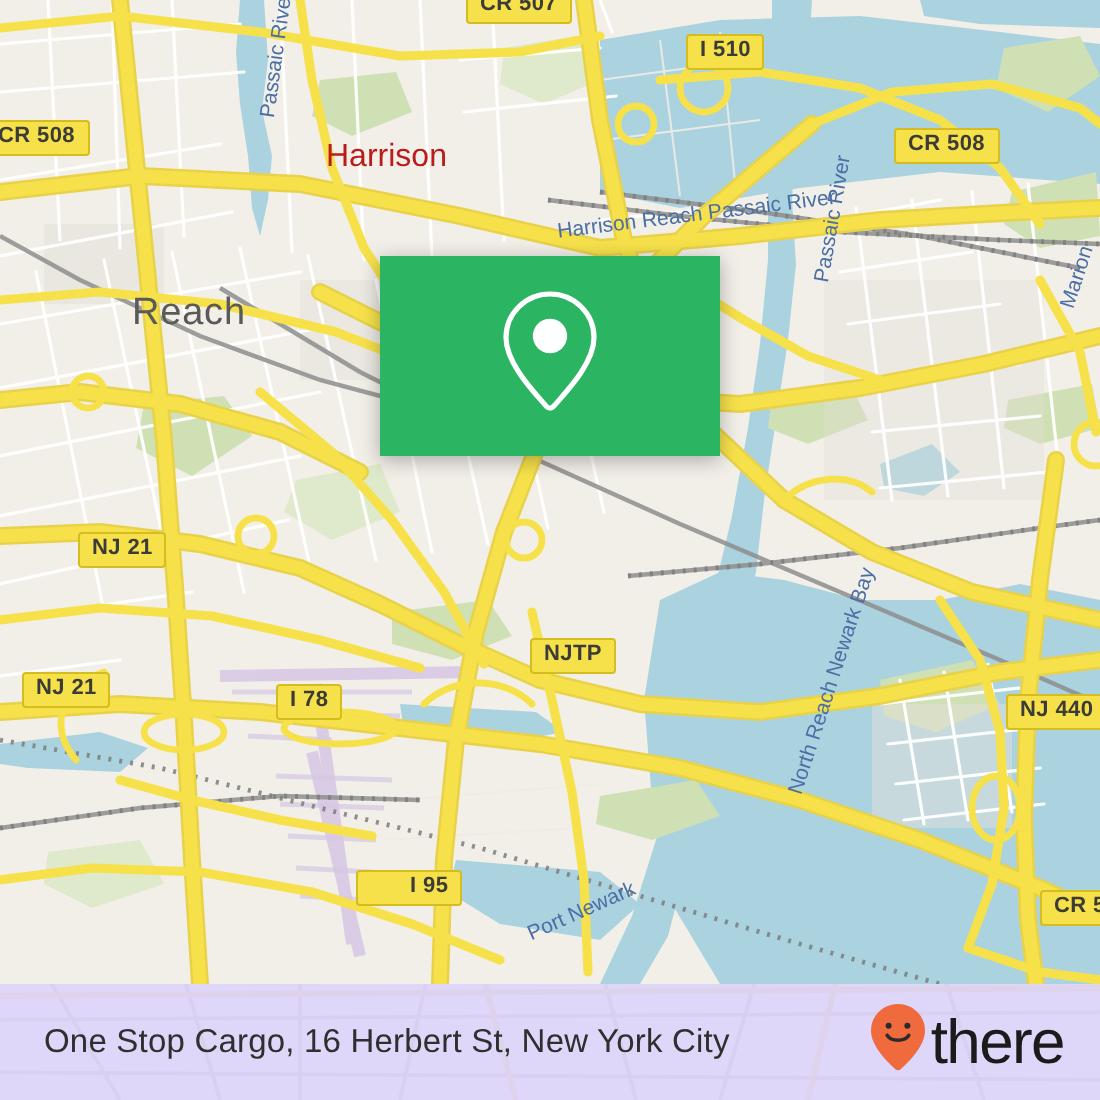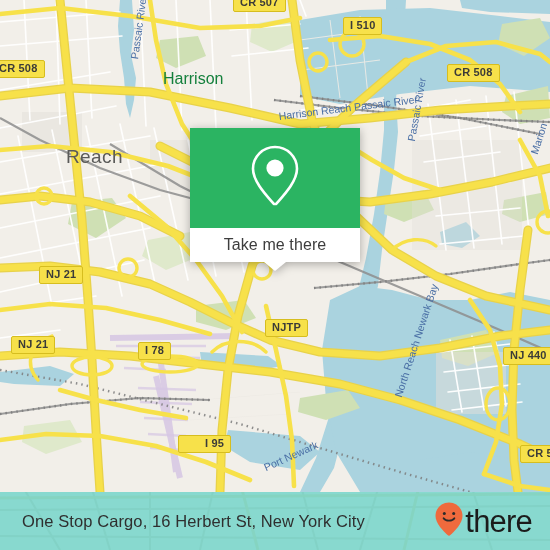--- a/index.html
+++ b/index.html
@@ -23,21 +23,21 @@
     position:absolute;
     color:#4a4a48;
     white-space:nowrap;
     pointer-events:none;
   }
   .city-label {
     font-size:19px;
     color:#5a5a58;
     letter-spacing:.4px;
   }
-  .place-label { font-size:16px; color:#15803d; }
+  .place-label { font-size:16px; color:#b91c1c; }
   .water-label {
     font-size:10.5px;
     color:#4a6fa5;
     font-style:normal;
     white-space:nowrap;
   }
 
   
   .shield {
     position:absolute;
@@ -96,21 +96,21 @@
     width:0; height:0;
     border-left:11px solid transparent;
     border-right:11px solid transparent;
     border-top:9px solid #ffffff;
   }
 
   
   #footer-bar {
     position:absolute; left:0; top:492px;
     width:550px; height:58px;
-    background:#14b8a6;
+    background:#c4b5fd;
     display:flex; align-items:center;
     overflow:hidden;
   }
   #footer-bg { position:absolute; left:0; top:0; width:550px; height:58px; opacity:.5; }
   #footer-title {
     position:relative;
     margin-left:22px;
     font-size:16.5px;
     color:#2f2f2f;
     white-space:nowrap;
@@ -361,24 +361,20 @@
 
   <div id="poi-card">
     <div id="poi-card-head">
       <span>
         <svg width="52" height="66" viewBox="0 0 52 66" aria-hidden="true">
           <path d="M26 4 C13.8 4 4 13.7 4 25.8 C4 38.5 17.5 52.5 24.3 60.3 C25.2 61.3 26.8 61.3 27.7 60.3 C34.5 52.5 48 38.5 48 25.8 C48 13.7 38.2 4 26 4 Z" fill="none" stroke="#ffffff" stroke-width="2.6"></path>
           <circle cx="26" cy="25" r="8.6" fill="#ffffff"></circle>
         </svg>
       </span>
     </div>
-    <div id="poi-card-body">
-      <span id="poi-card-label">Take me there</span>
-      <span id="poi-card-tip"></span>
-    </div>
   </div>
 
 </div>
 
 <div id="footer-bar">
   <svg id="footer-bg" viewBox="0 0 550 58">
     <rect x="0" y="0" width="550" height="58" fill="#fbfaf8"></rect>
     <g stroke="#efece6" stroke-width="2" fill="none">
       <path d="M20 -10 L60 58"></path>
       <path d="M90 -10 L110 58"></path>

